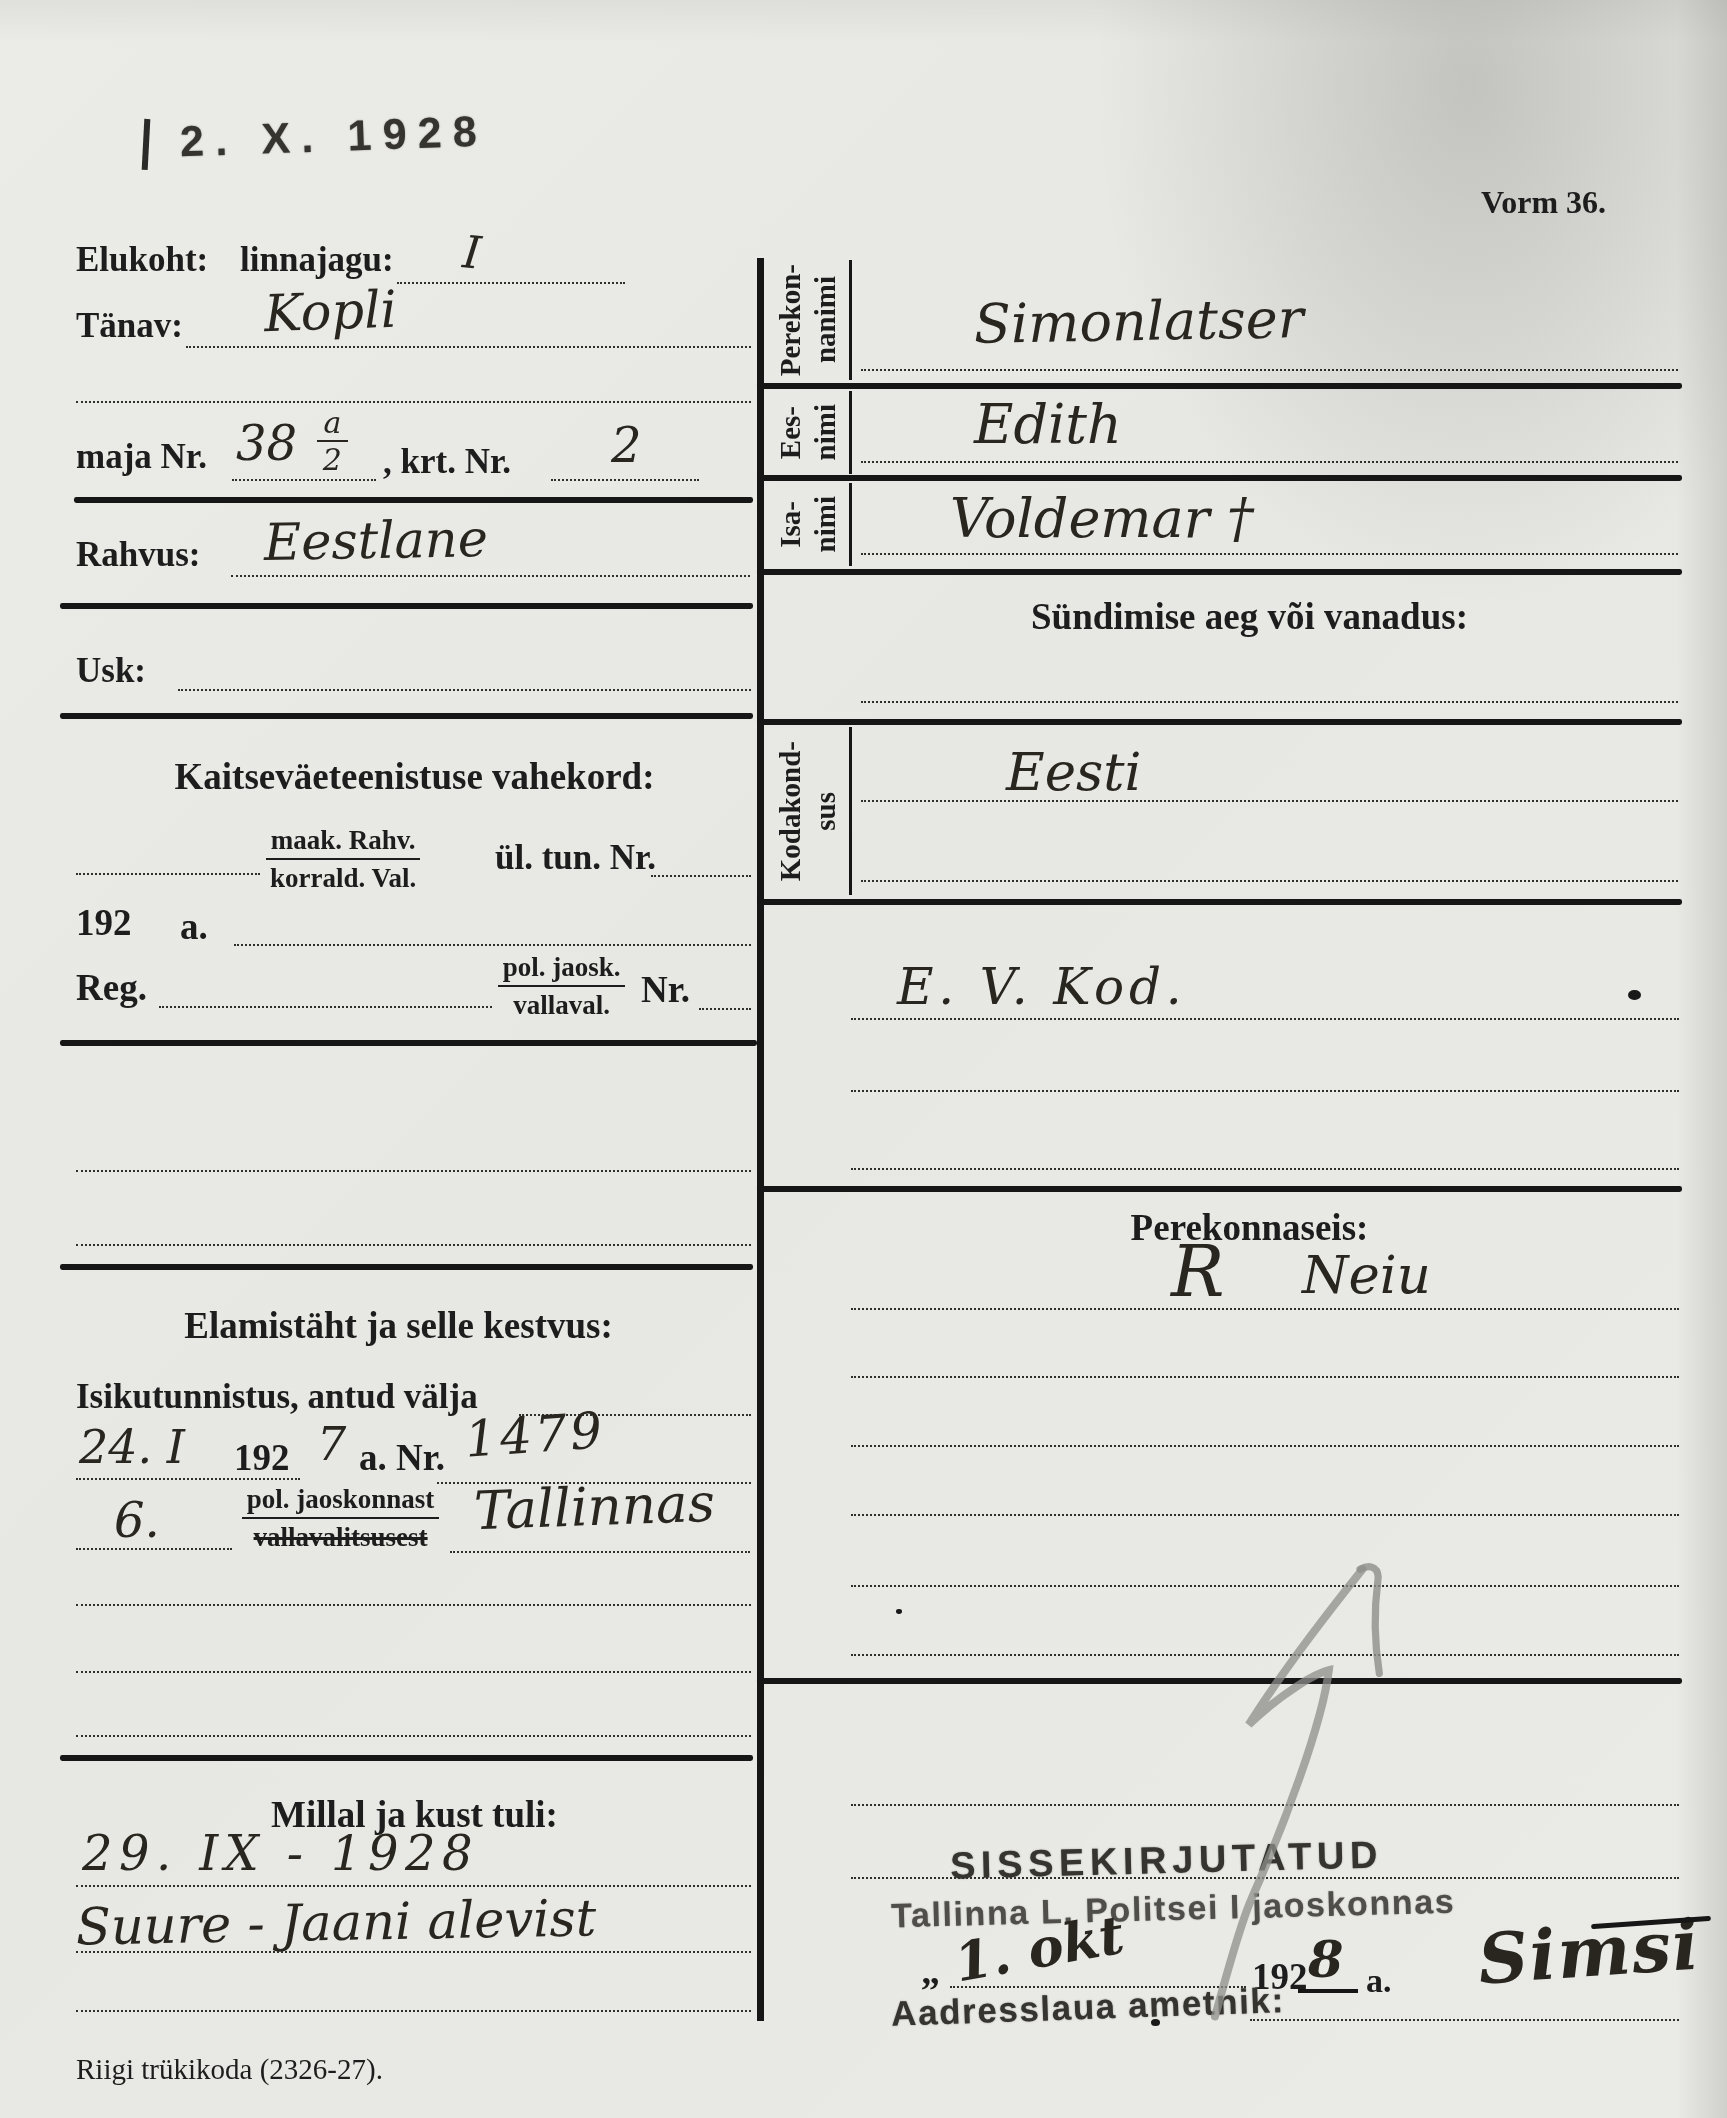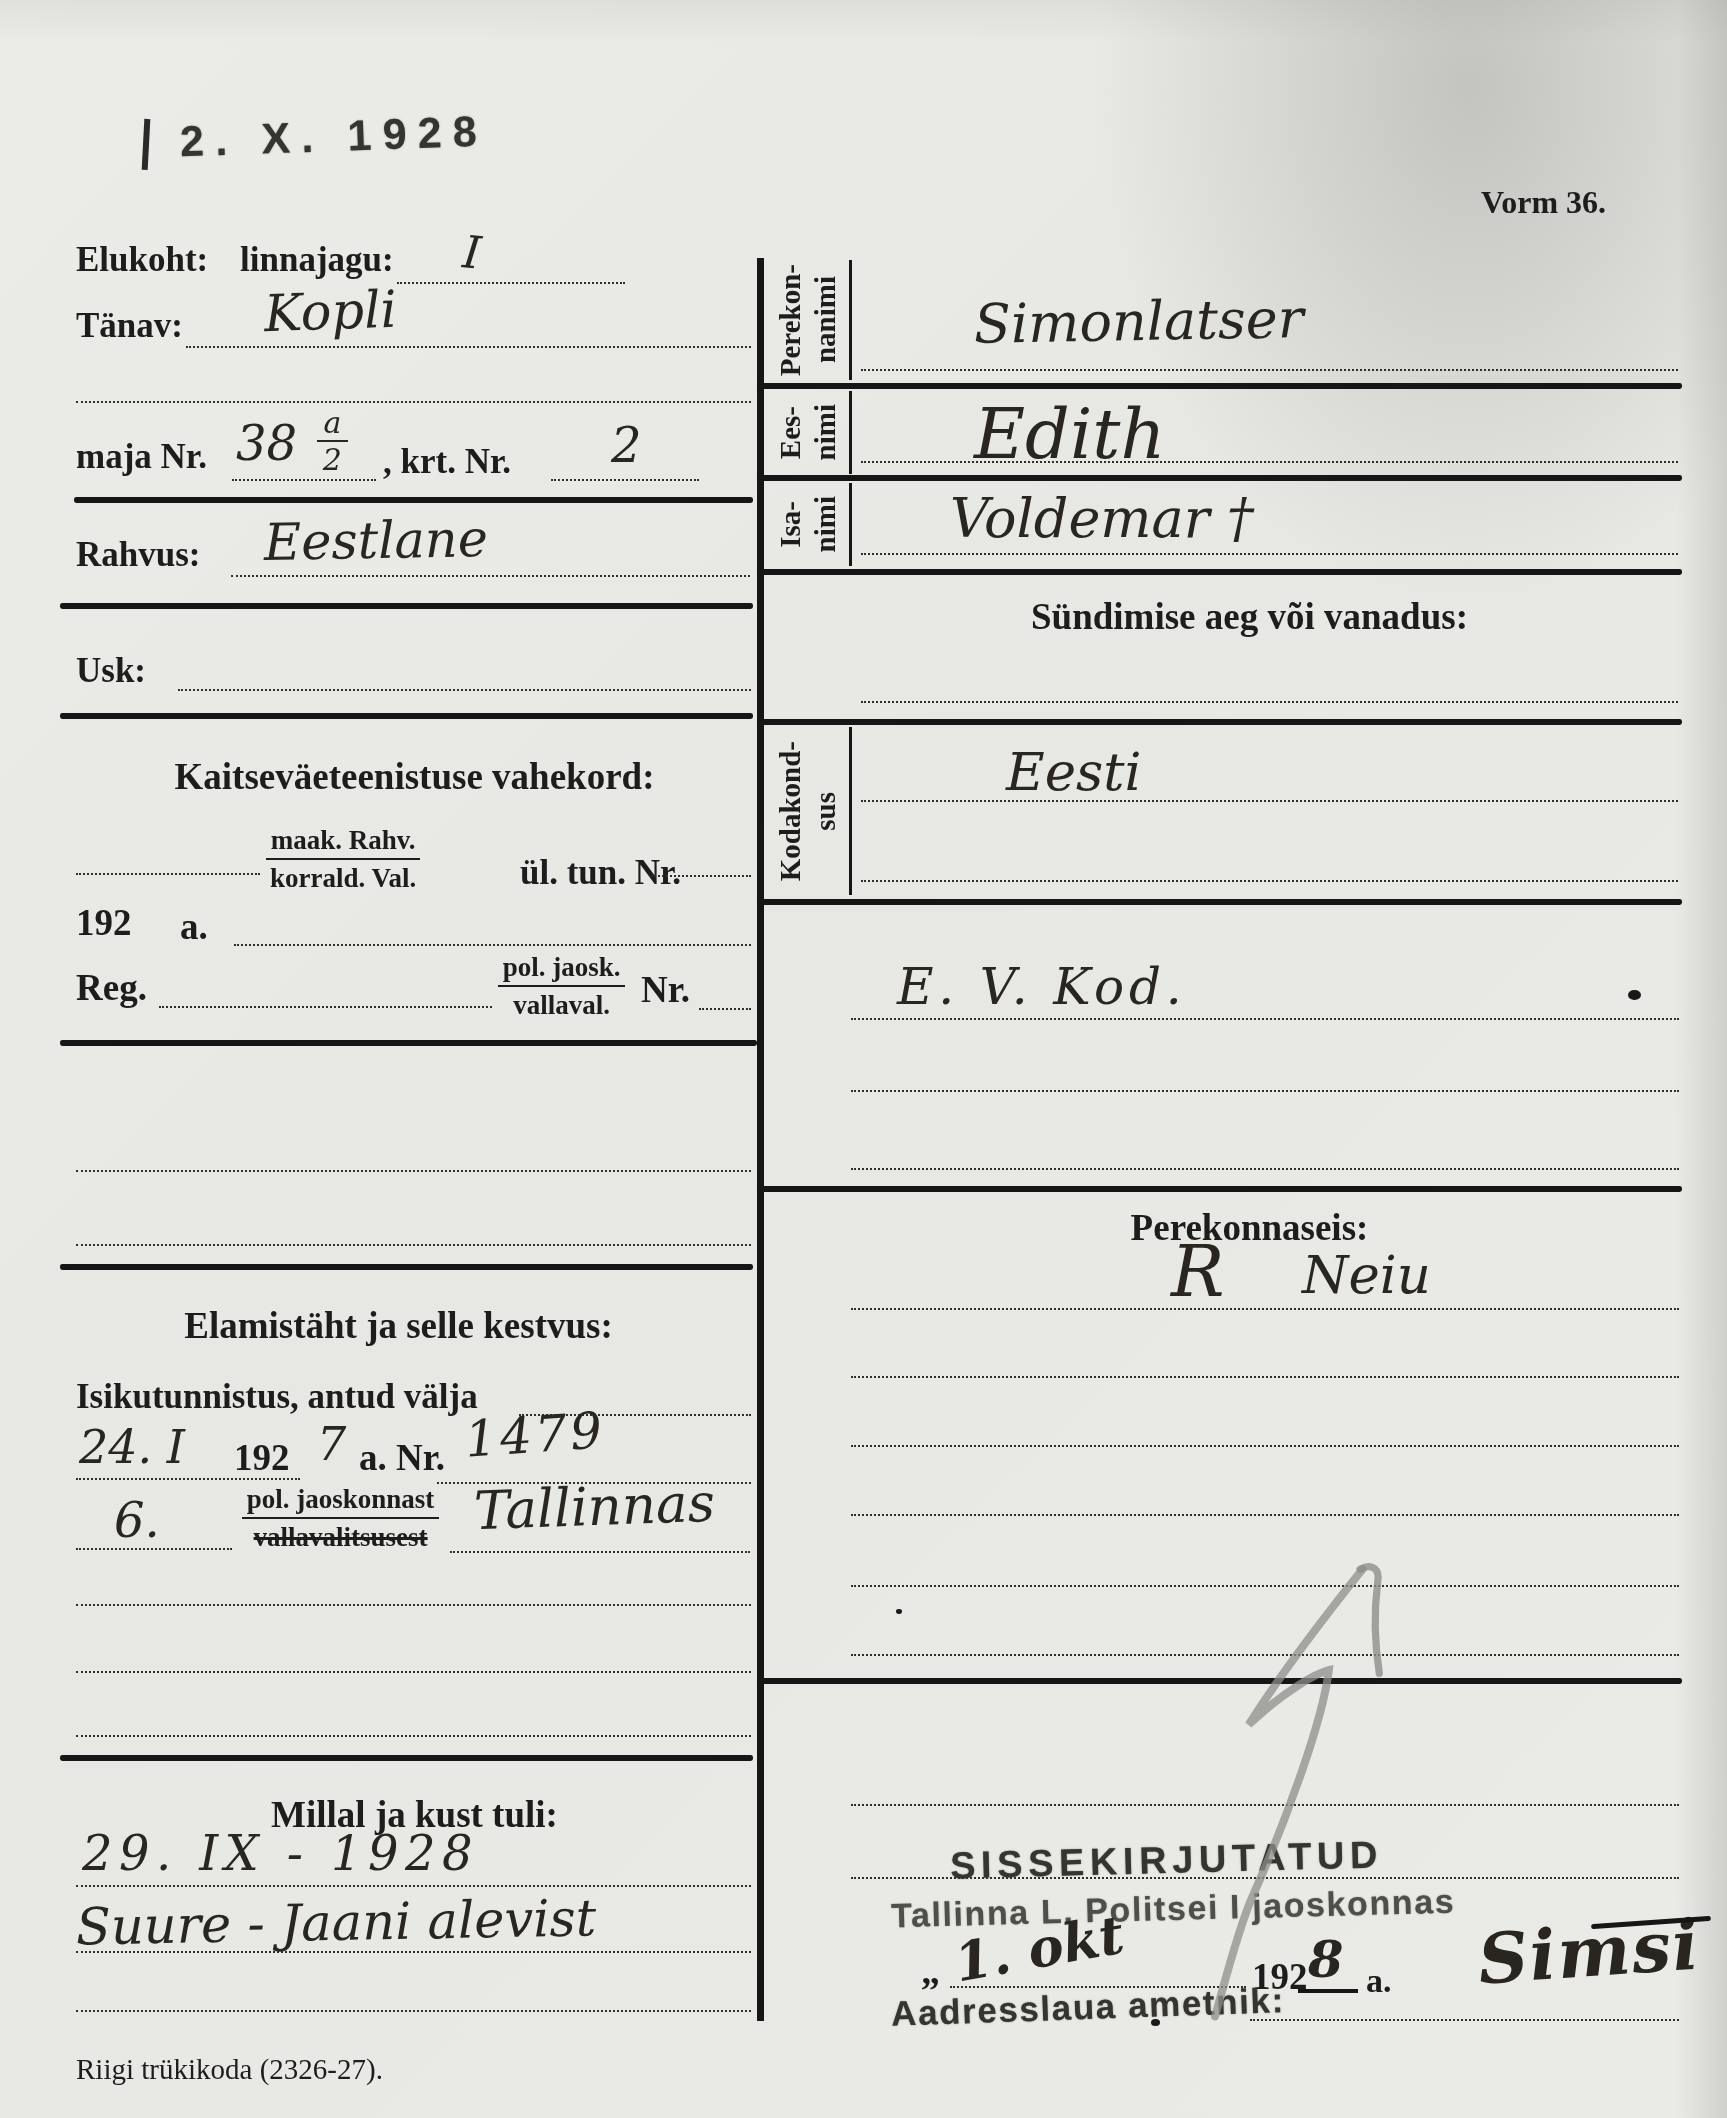--- a/index.html
+++ b/index.html
@@ -76,21 +76,21 @@
 
   <div class="rule" style="left:60px;top:713px;width:693px;"></div>
 
   <div class="printed center" style="left:76px;top:755px;width:677px;font-size:37px;">Kaitseväeteenistuse vahekord:</div>
 
   <div class="dots" style="left:76px;top:873px;width:184px;"></div>
   <div class="frac" style="left:266px;top:825px;">
     <span class="top">maak. Rahv.</span>
     <span class="bot">korrald. Val.</span>
   </div>
-  <div class="printed" style="left:520px;top:838px;font-size:35px;margin-top:15px;">ül. tun. Nr.</div>
+  <div class="printed" style="left:495px;top:838px;font-size:35px;">ül. tun. Nr.</div>
   <div class="dots" style="left:651px;top:875px;width:100px;"></div>
 
   <div class="printed" style="left:76px;top:901px;font-size:37px;">192</div>
   <div class="printed" style="left:180px;top:905px;font-size:37px;">a.</div>
   <div class="dots" style="left:234px;top:944px;width:517px;"></div>
 
   <div class="printed" style="left:76px;top:966px;font-size:37px;">Reg.</div>
   <div class="dots" style="left:159px;top:1006px;width:333px;"></div>
   <div class="frac" style="left:498px;top:952px;">
     <span class="top">pol. jaosk.</span>
@@ -154,21 +154,21 @@
     <span>nanimi</span>
   </div>
   <div class="hw" style="left:974px;top:290px;font-size:54px;transform:rotate(-1deg);">Simonlatser</div>
   <div class="dots" style="left:861px;top:369px;width:817px;"></div>
   <div class="rule" style="left:757px;top:383px;width:925px;"></div>
 
   <div class="vlabel" style="left:768px;top:391px;width:80px;height:83px;">
     <span>Ees-</span>
     <span>nimi</span>
   </div>
-  <div class="hw" style="left:974px;top:393px;font-size:70px;">Edith</div>
+  <div class="hw" style="left:974px;top:393px;font-size:54px;">Edith</div>
   <div class="dots" style="left:861px;top:461px;width:817px;"></div>
   <div class="rule" style="left:757px;top:475px;width:925px;"></div>
 
   <div class="vlabel" style="left:768px;top:483px;width:80px;height:83px;">
     <span>Isa-</span>
     <span>nimi</span>
   </div>
   <div class="hw" style="left:950px;top:487px;font-size:54px;">Voldemar †</div>
   <div class="dots" style="left:861px;top:553px;width:817px;"></div>
   <div class="rule" style="left:757px;top:569px;width:925px;"></div>

